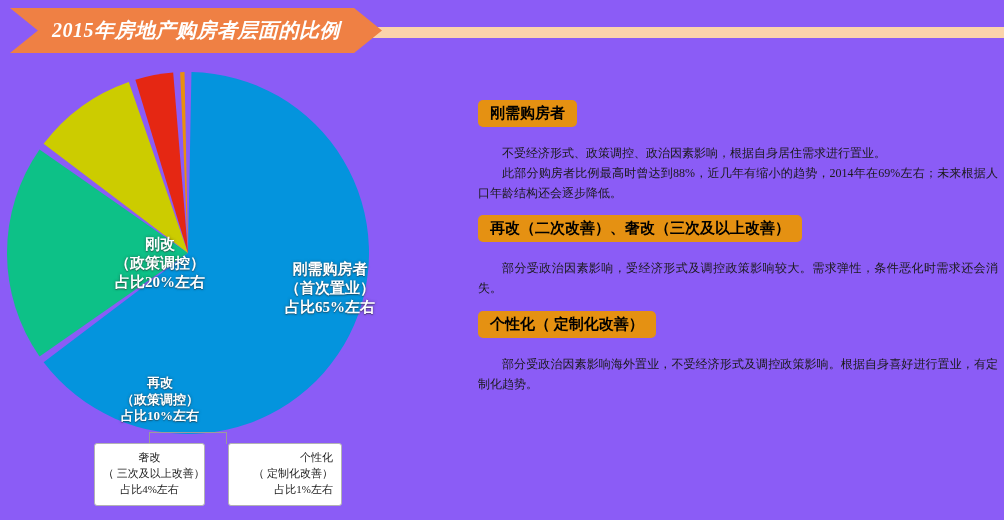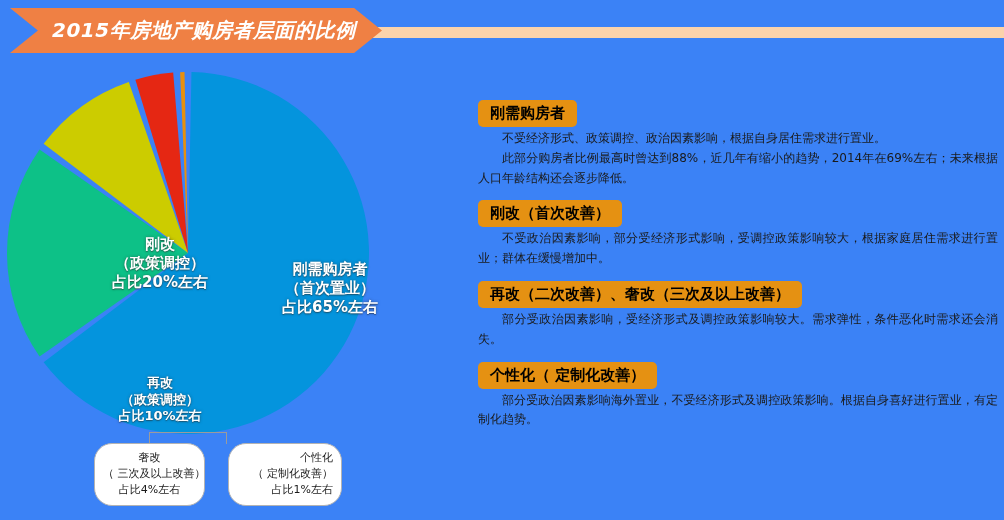--- a/index.html
+++ b/index.html
@@ -3,21 +3,21 @@
 <meta charset="utf-8">
 <title>2015</title>
 <style>
   * { box-sizing: border-box; margin: 0; padding: 0; }
   html, body {
     width: 1004px; height: 520px;
     background: #ffffff;
     font-family: "DejaVu Sans", "Liberation Sans", sans-serif;
     overflow: hidden;
   }
-  #stage { position: relative; width: 1004px; height: 520px; background:#3b82f6; }
+  #stage { position: relative; width: 1004px; height: 520px; background:#8b5cf6;font-family:Liberation Serif, serif; }
 
   
   .banner-wrap { position:absolute; left:0; top:0; width:1004px; height:60px; }
   .banner-rule {
     position:absolute; left:363px; top:27px; width:641px; height:11px;
     background:#fbd3ab;
   }
   .banner-arrow {
     position:absolute; left:10px; top:8px; width:372px; height:45px;
     background:#ef8044;
@@ -47,21 +47,21 @@
   .pl-blue   { left:255px; top:200px; width:150px; font-size:15px; }
   .pl-green  { left:85px;  top:175px; width:150px; font-size:15px; }
   .pl-yellow { left:95px;  top:315px; width:130px; font-size:13px; }
 
   
   .leader { position:absolute; background:#9b9b9b; }
   .callout {
     position:absolute;
     background:#ffffff;
     border:1px solid #b3b3b3;
-    border-radius:18px;
+    border-radius:3px;
     text-align:center;
     color:#1a1a1a;
     font-size:11px;
     line-height:1.45;
     padding:6px 8px 7px 8px;
     white-space:nowrap;
   }
   .callout .c1 { display:block; }
   .co-luxury { left:94px;  top:443px; width:111px; }
   .co-custom { left:228px; top:443px; width:114px;text-align:right; }
@@ -73,21 +73,21 @@
     display:inline-block;
     background:#e59112;
     color:#000000;
     font-size:15px; font-weight:bold;
     padding:4px 12px 5px 12px;
     border-radius:5px;
     line-height:1.2;
     white-space:nowrap;
   }
   .body-text {
-    margin-top:2px;
+    margin-top:17px;
     font-size:12px;
     line-height:1.65;
     color:#1a1a1a;
     text-indent:2em;
     text-align:justify;
   }
   .body-text .p2 { display:block; text-indent:2em; }
 </style>
 </head>
 <body>
@@ -149,26 +149,20 @@
   <div class="panel">
 
     <div class="sect">
       <span class="badge">刚需购房者</span>
       <div class="body-text">
         <span>不受经济形式、政策调控、政治因素影响，根据自身居住需求进行置业。</span>
         <span class="p2">此部分购房者比例最高时曾达到88%，近几年有缩小的趋势，2014年在69%左右；未来根据人口年龄结构还会逐步降低。</span>
       </div>
     </div>
 
-    <div class="sect">
-      <span class="badge">刚改（首次改善）</span>
-      <div class="body-text">
-        <span>不受政治因素影响，部分受经济形式影响，受调控政策影响较大，根据家庭居住需求进行置业；群体在缓慢增加中。</span>
-      </div>
-    </div>
 
     <div class="sect">
       <span class="badge">再改（二次改善）、奢改（三次及以上改善）</span>
       <div class="body-text">
         <span>部分受政治因素影响，受经济形式及调控政策影响较大。需求弹性，条件恶化时需求还会消失。</span>
       </div>
     </div>
 
     <div class="sect">
       <span class="badge">个性化（ 定制化改善）</span>

